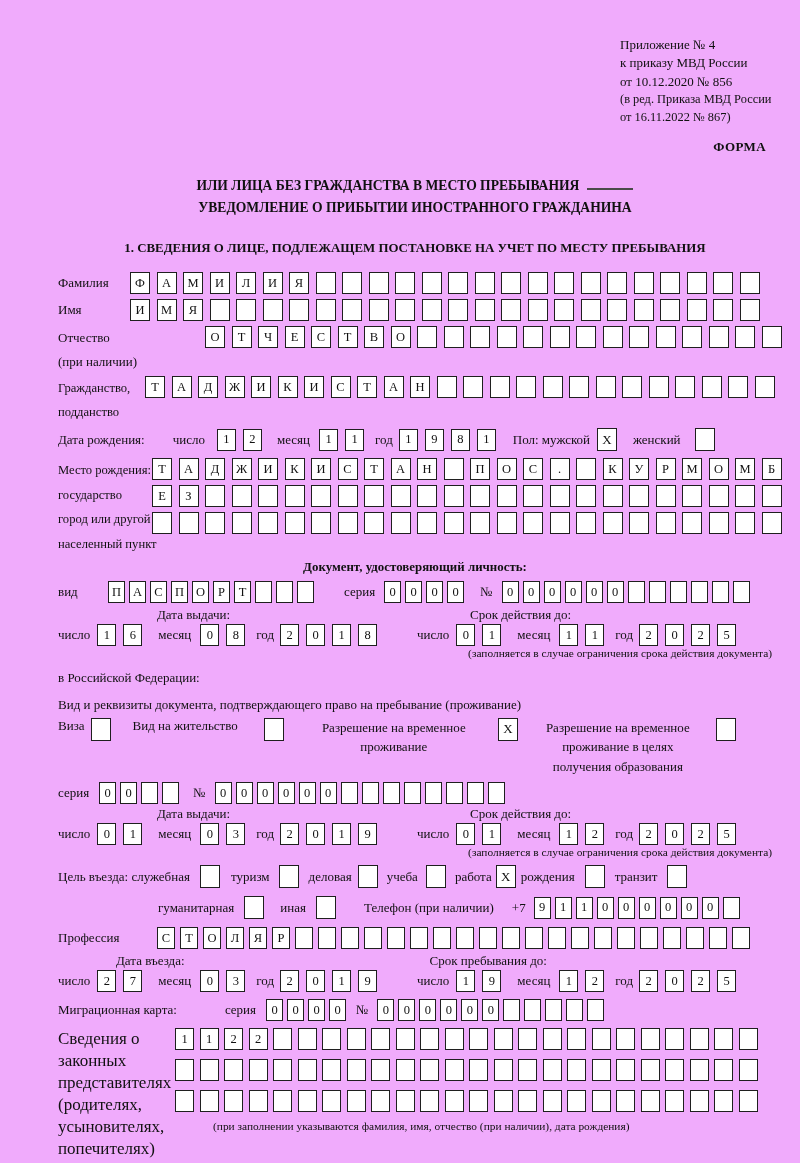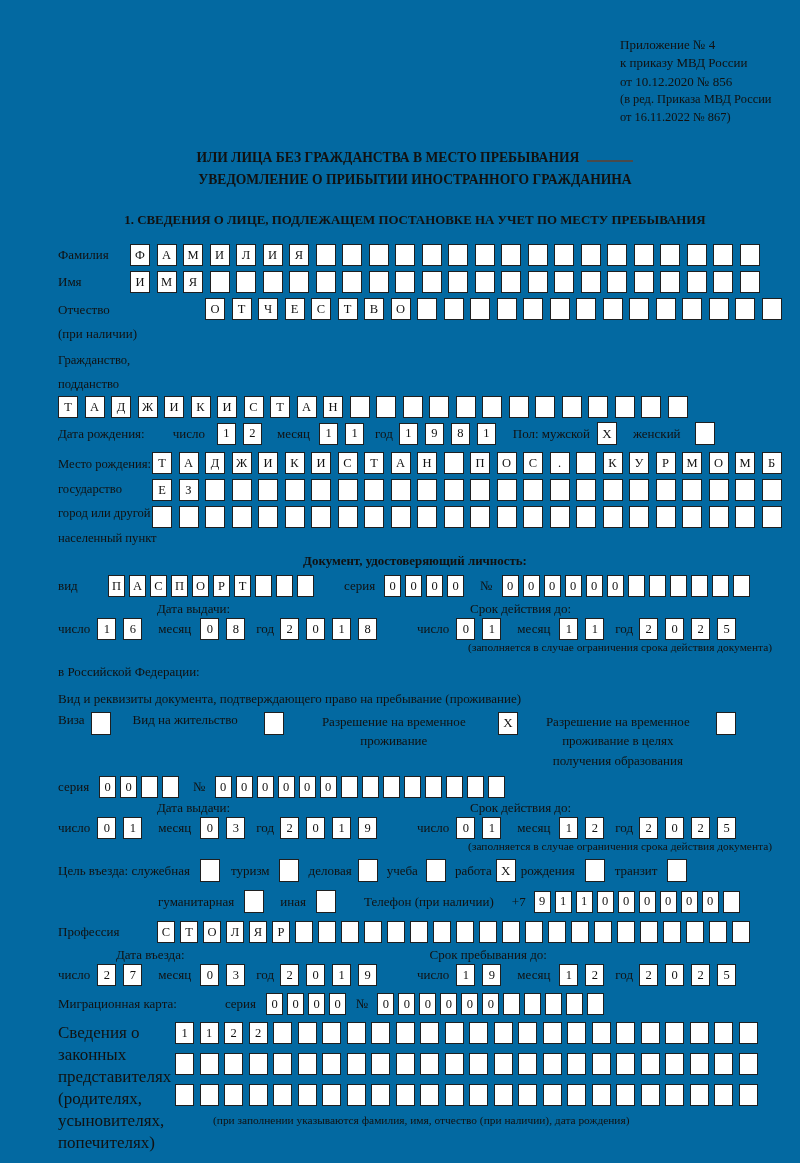--- a/index.html
+++ b/index.html
@@ -1,18 +1,18 @@
 <!DOCTYPE html>
 <html><head>
 <meta charset="utf-8">
 <style>
   * { margin:0; padding:0; box-sizing:border-box; }
   html,body { background:#ffffff; }
   .page{
-    width:800px; height:1163px; background:#0369a1; color:#111;
+    width:800px; height:1163px; background:#f0abfc; color:#111;
     font-family:"Liberation Serif","DejaVu Serif",serif; font-size:13px;
     position:relative; padding:36px 28px 0 58px; overflow:hidden;
   }
   
   .ref{ margin-left:562px; line-height:1.42; white-space:nowrap; }
   .ref .sub{ font-size:12.4px; }
   .form-label{ text-align:right; padding-right:6px; margin-top:12px; font-weight:700; letter-spacing:.4px; }
   .title{ margin-top:20px; text-align:center; font-weight:700; font-size:13.6px; line-height:1.65; }
   .blank-line{ display:inline-block; width:46px; height:2px; background:#4a4a4a; margin-left:8px; }
   .sec-heading{ margin-top:22px; margin-bottom:16px; text-align:center; font-weight:700; font-size:12.9px; }
@@ -50,20 +50,21 @@
 <div class="page">
 
   <div class="ref">
     <div>Приложение № 4</div>
     <div>к приказу МВД России</div>
     <div>от 10.12.2020 № 856</div>
     <div class="sub">(в ред. Приказа МВД России</div>
     <div class="sub">от 16.11.2022 № 867)</div>
   </div>
 
+  <div class="form-label">ФОРМА</div>
 
   <div class="title">
     <div><span>ИЛИ ЛИЦА БЕЗ ГРАЖДАНСТВА В МЕСТО ПРЕБЫВАНИЯ</span><span class="blank-line"></span></div>
     <div>УВЕДОМЛЕНИЕ О ПРИБЫТИИ ИНОСТРАННОГО ГРАЖДАНИНА</div>
   </div>
 
   <div class="sec-heading">1. СВЕДЕНИЯ О ЛИЦЕ, ПОДЛЕЖАЩЕМ ПОСТАНОВКЕ НА УЧЕТ ПО МЕСТУ ПРЕБЫВАНИЯ</div>
 
   <div class="frow">
     <span class="lbl" style="width:72px;">Фамилия</span>
@@ -149,21 +150,21 @@
         <span class="cell"></span>
         <span class="cell"></span>
         <span class="cell"></span>
         <span class="cell"></span>
         <span class="cell"></span>
         <span class="cell"></span>
         <span class="cell"></span>
       </span>
   </div>
 
-  <div class="frow-top" style="margin-bottom:4px;flex-direction:column;">
+  <div class="frow-top" style="margin-bottom:4px;">
     <span class="lblcol" style="width:87px; line-height:24px; font-size:12.6px;">
       <div>Гражданство,</div>
       <div>подданство</div>
     </span>
     <span class="cells p26">
         <span class="cell">Т</span>
         <span class="cell">А</span>
         <span class="cell">Д</span>
         <span class="cell">Ж</span>
         <span class="cell">И</span>

